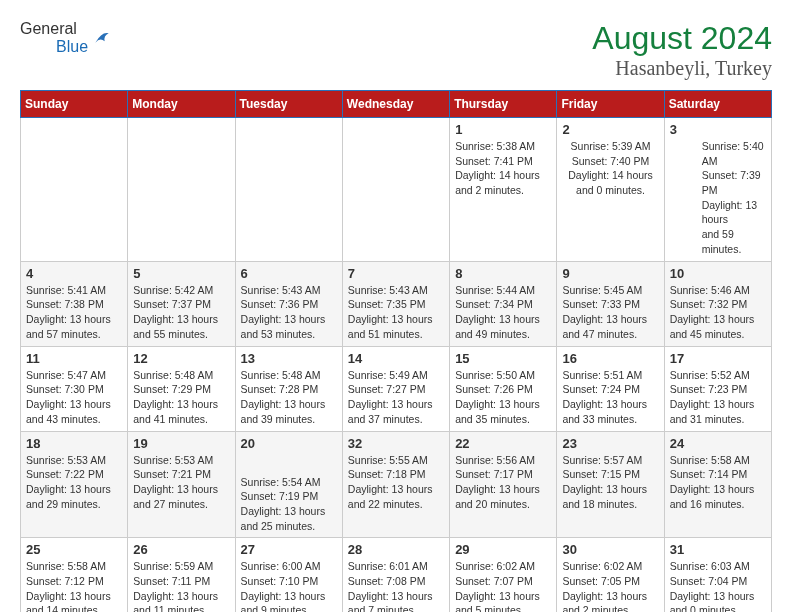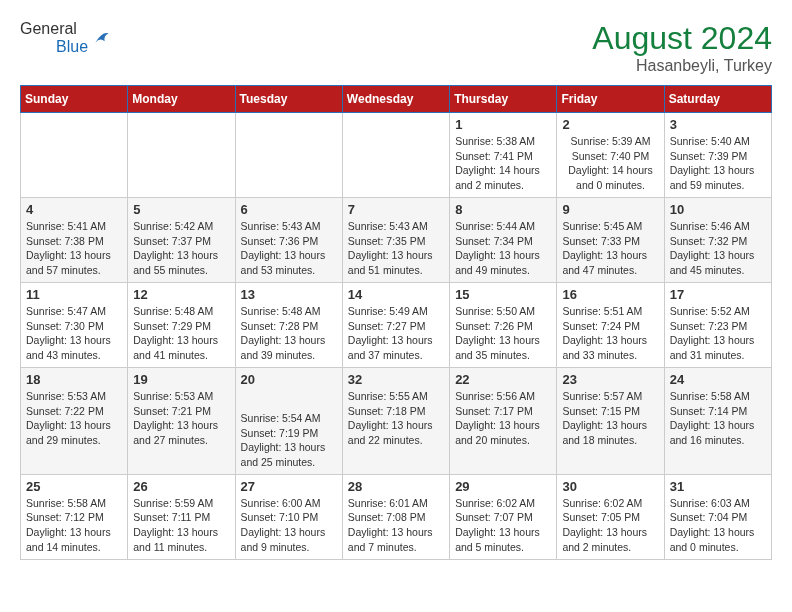--- a/index.html
+++ b/index.html
@@ -29,22 +29,23 @@
     }
     .title-block {
       text-align: right;
     }
     .month-year {
       font-size: 32px;
       color: #15803d;
       font-weight: normal;
     }
     .location {
-      font-size: 16px;
+      font-size: 20px;
       color: #555;
+      font-family: Liberation Serif, serif;
     }
     .calendar {
       width: 100%;
       border-collapse: collapse;
       font-size: 11px;
     }
     .calendar thead th {
       background-color: #b91c1c;
       color: #fff;
       padding: 6px 4px;
@@ -126,21 +127,21 @@
         </td>
         <td>
           <span class="day-number">2</span>
           <div class="day-info" style="white-space: pre-line; text-align: center;">Sunrise: 5:39 AM
 Sunset: 7:40 PM
 Daylight: 14 hours
 and 0 minutes.</div>
         </td>
         <td>
           <span class="day-number">3</span>
-          <div class="day-info" style="white-space: pre-line;">Sunrise: 5:40 AM
+          <div class="day-info" style="white-space: pre-line; margin-left: 32px;">Sunrise: 5:40 AM
 Sunset: 7:39 PM
 Daylight: 13 hours
 and 59 minutes.</div>
         </td>
       </tr>
       <tr>
         <td>
           <span class="day-number">4</span>
           <div class="day-info" style="white-space: pre-line;">Sunrise: 5:41 AM
 Sunset: 7:38 PM

